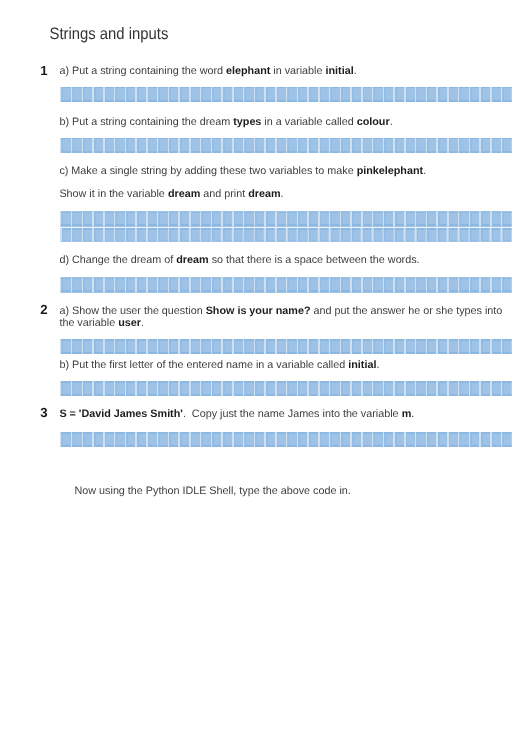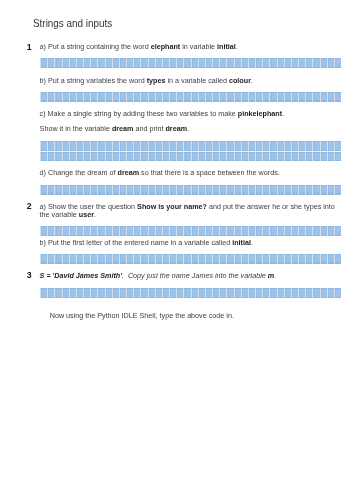--- a/index.html
+++ b/index.html
@@ -73,21 +73,21 @@
           <div class="gcell" style="left: 243.668px;"></div>
           <div class="gcell" style="left: 250.834px;"></div>
           <div class="gcell" style="left: 258.001px;"></div>
           <div class="gcell" style="left: 265.168px;"></div>
           <div class="gcell" style="left: 272.335px;"></div>
           <div class="gcell" style="left: 279.501px;"></div>
           <div class="gcell" style="left: 286.668px;"></div>
           <div class="gcell" style="left: 293.835px;"></div>
         </div>
       </div>
-      <div class="ptext" style="top: 76.6px;"><span>b) Put a string variables the word </span><b>types</b><span> in a variable called </span><b>colour</b><span>.</span></div>
+      <div class="ptext" style="top: 76.6px;"><span>b) Put a string containing the dream </span><b>types</b><span> in a variable called </span><b>colour</b><span>.</span></div>
       <div class="grid" style="top: 92px;">
         <div class="grow">
           <div class="gcell" style="left: 0px;"></div>
           <div class="gcell" style="left: 7.1667px;"></div>
           <div class="gcell" style="left: 14.3334px;"></div>
           <div class="gcell" style="left: 21.5001px;"></div>
           <div class="gcell" style="left: 28.6668px;"></div>
           <div class="gcell" style="left: 35.8335px;"></div>
           <div class="gcell" style="left: 43.0002px;"></div>
           <div class="gcell" style="left: 50.1669px;"></div>
@@ -355,21 +355,21 @@
           <div class="gcell" style="left: 250.834px;"></div>
           <div class="gcell" style="left: 258.001px;"></div>
           <div class="gcell" style="left: 265.168px;"></div>
           <div class="gcell" style="left: 272.335px;"></div>
           <div class="gcell" style="left: 279.501px;"></div>
           <div class="gcell" style="left: 286.668px;"></div>
           <div class="gcell" style="left: 293.835px;"></div>
         </div>
       </div>
       <div class="qnum" style="top: 272.2px;">3</div>
-      <div class="ptext" style="top: 271.6px; font-style: italic;"><b>S = 'David James Smith'</b><span>.&nbsp; Copy just the name James into the variable </span><b>m</b><span>.</span></div>
+      <div class="ptext" style="top: 271.6px;"><b>S = 'David James Smith'</b><span>.&nbsp; Copy just the name James into the variable </span><b>m</b><span>.</span></div>
       <div class="grid" style="top: 288px;">
         <div class="grow">
           <div class="gcell" style="left: 0px;"></div>
           <div class="gcell" style="left: 7.1667px;"></div>
           <div class="gcell" style="left: 14.3334px;"></div>
           <div class="gcell" style="left: 21.5001px;"></div>
           <div class="gcell" style="left: 28.6668px;"></div>
           <div class="gcell" style="left: 35.8335px;"></div>
           <div class="gcell" style="left: 43.0002px;"></div>
           <div class="gcell" style="left: 50.1669px;"></div>
@@ -402,15 +402,15 @@
           <div class="gcell" style="left: 243.668px;"></div>
           <div class="gcell" style="left: 250.834px;"></div>
           <div class="gcell" style="left: 258.001px;"></div>
           <div class="gcell" style="left: 265.168px;"></div>
           <div class="gcell" style="left: 272.335px;"></div>
           <div class="gcell" style="left: 279.501px;"></div>
           <div class="gcell" style="left: 286.668px;"></div>
           <div class="gcell" style="left: 293.835px;"></div>
         </div>
       </div>
-      <div class="ptext indent0" style="top: 312px; padding-left: 16px;"><span>Now using the Python IDLE Shell, type the above code in.</span></div>
+      <div class="ptext indent0" style="top: 323px; padding-left: 16px;"><span>Now using the Python IDLE Shell, type the above code in.</span></div>
     </div>
 </div>
 
 </body></html>

